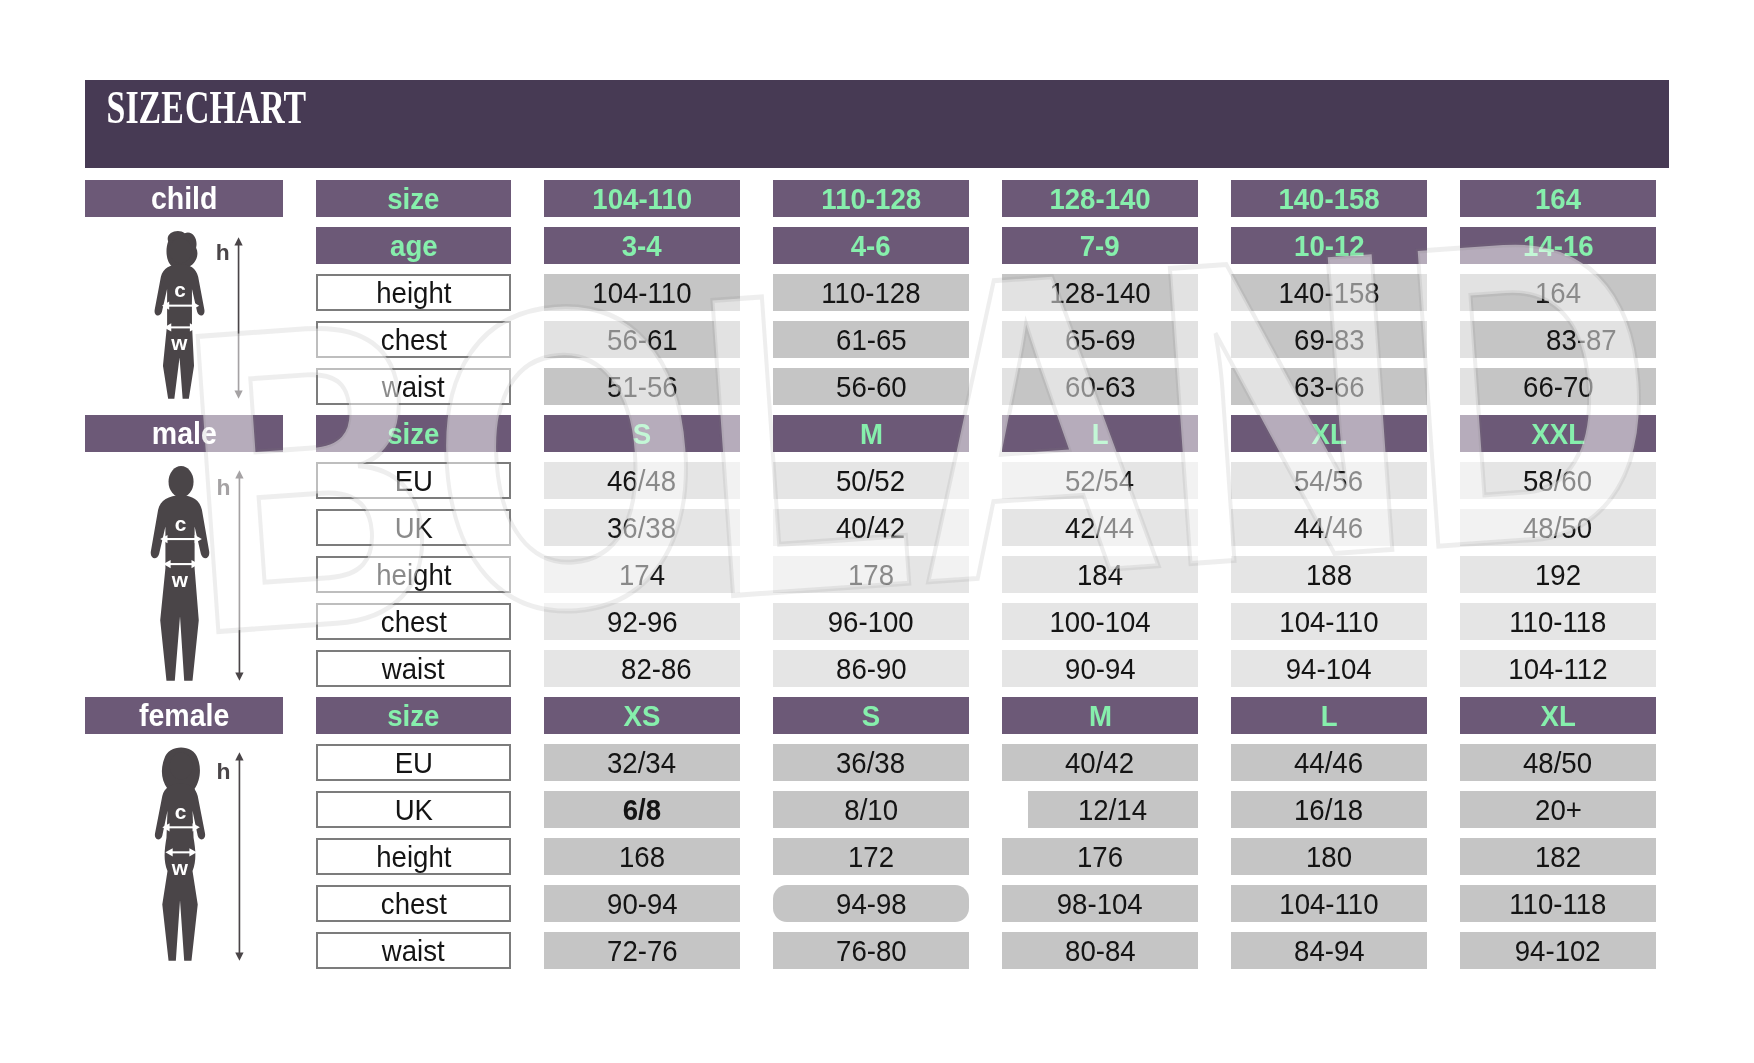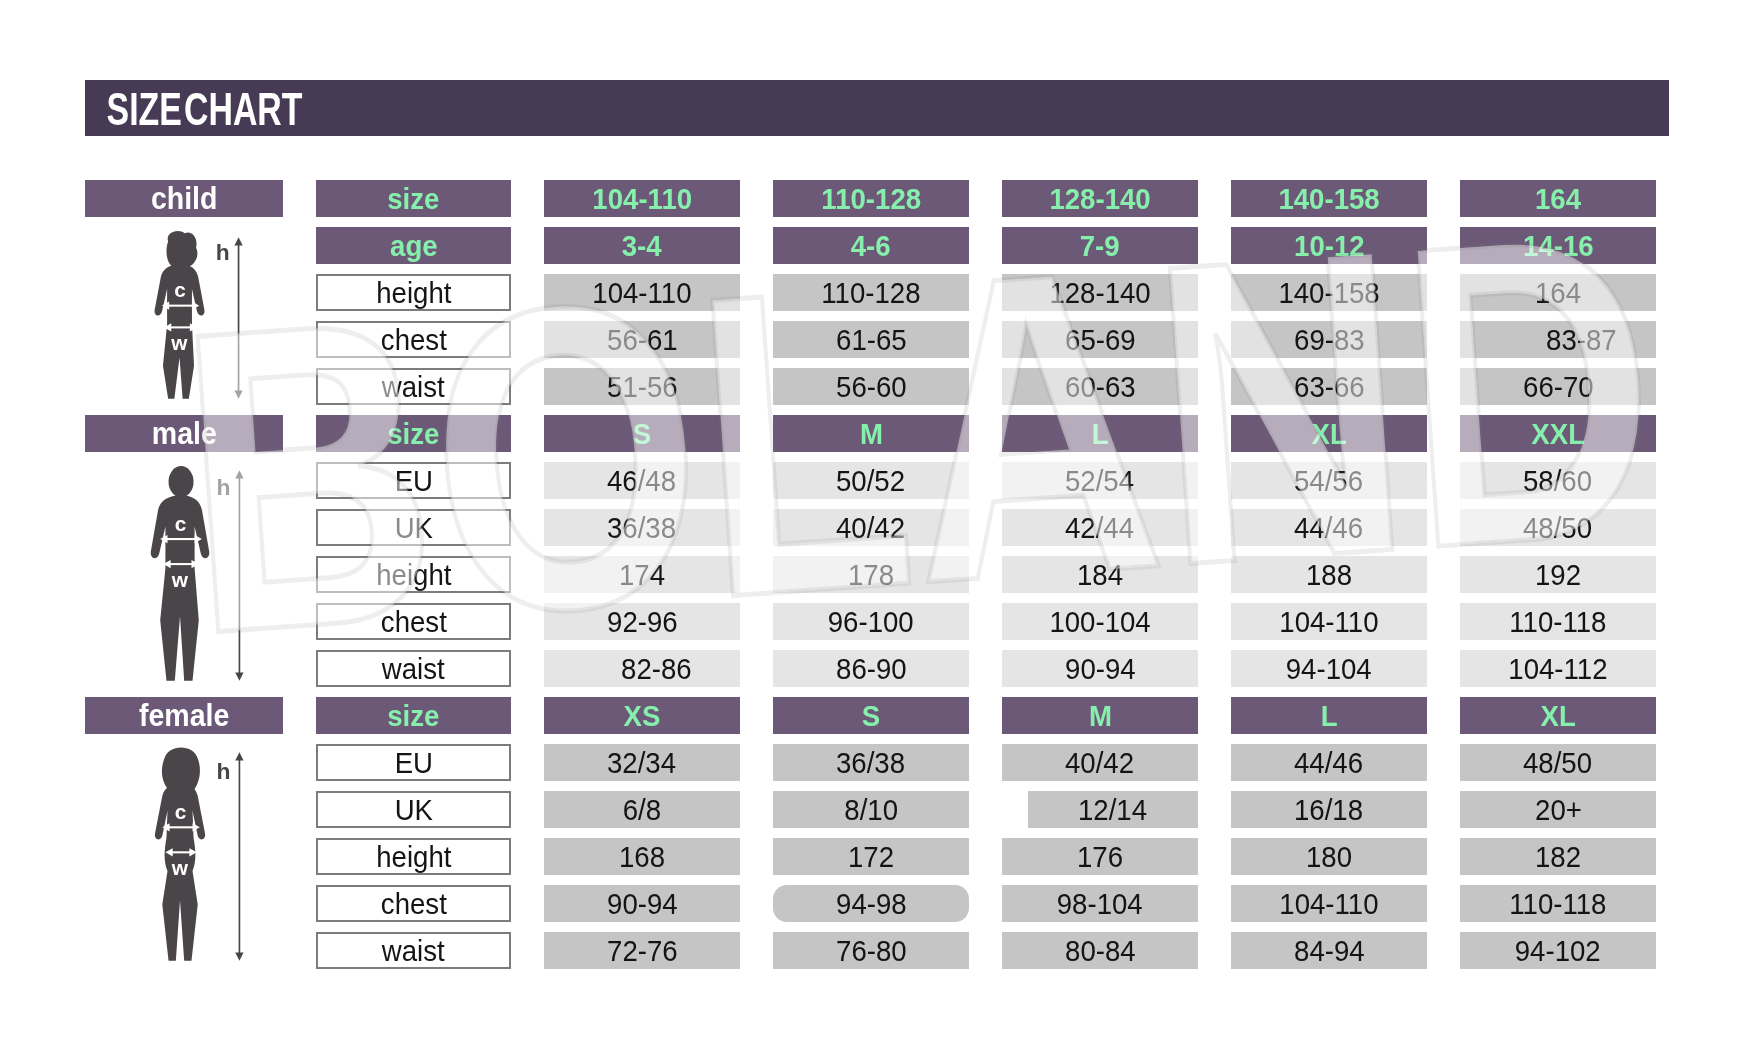--- a/index.html
+++ b/index.html
@@ -1,22 +1,22 @@
 <!DOCTYPE html>
 <html style="--dark-purple: #473a54; --purple: #6c5977; --cell-gray: #c5c5c5; --cell-gray-light: #e5e5e5;"><head>
 <meta charset="utf-8">
 <style>
   html,body{margin:0;padding:0;background:#ffffff;}
   .canvas{
     position:relative;width:1754px;height:1063px;background:#fff;overflow:hidden;
     font-family:"Liberation Sans",sans-serif;
   }
   .title-bar{
-    position:absolute;left:85px;top:80px;width:1584px;height:56px;
-    background:var(--dark-purple,#473a54);display:flex;align-items:flex-end;z-index:2;
+    position:absolute;left:85px;top:80px;width:1584px;height:88px;
+    background:var(--dark-purple,#473a54);display:flex;align-items:flex-start;z-index:2;font-family:Liberation Serif, serif;
   }
   .title-bar h1{
     margin:0;padding-left:30px;color:#fff;font-size:47px;font-weight:bold;
     letter-spacing:0px;word-spacing:-10px;
     transform:scaleX(0.72);transform-origin:left center;white-space:nowrap;
   }
   .watermark{
     position:absolute;left:170px;top:270px;z-index:4;pointer-events:none;
     font-size:430px;font-weight:800;line-height:1;white-space:nowrap;
     transform:rotate(-4deg) scaleX(0.80);transform-origin:left top;
@@ -350,21 +350,21 @@
       </div>
       <div class="cell gray-cell gray-dark" style="grid-area: 13 / 6;">
         <span class="squeeze">44/46</span>
       </div>
       <div class="cell gray-cell gray-dark" style="grid-area: 13 / 7;">
         <span class="squeeze">48/50</span>
       </div>
       <div class="cell rowlabel-box" style="grid-area: 14 / 2;">
         <span class="squeeze">UK</span>
       </div>
-      <div class="cell gray-cell gray-dark" style="grid-area: 14 / 3;">
+      <div class="cell gray-cell gray-dark" style="grid-area: 14 / 3; font-weight: bold;">
         <span class="squeeze">6/8</span>
       </div>
       <div class="cell gray-cell gray-dark" style="grid-area: 14 / 4;">
         <span class="squeeze">8/10</span>
       </div>
       <div class="cell gray-cell gray-dark" style="grid-area: 14 / 5; margin-left: 26px;">
         <span class="squeeze">12/14</span>
       </div>
       <div class="cell gray-cell gray-dark" style="grid-area: 14 / 6;">
         <span class="squeeze">16/18</span>

